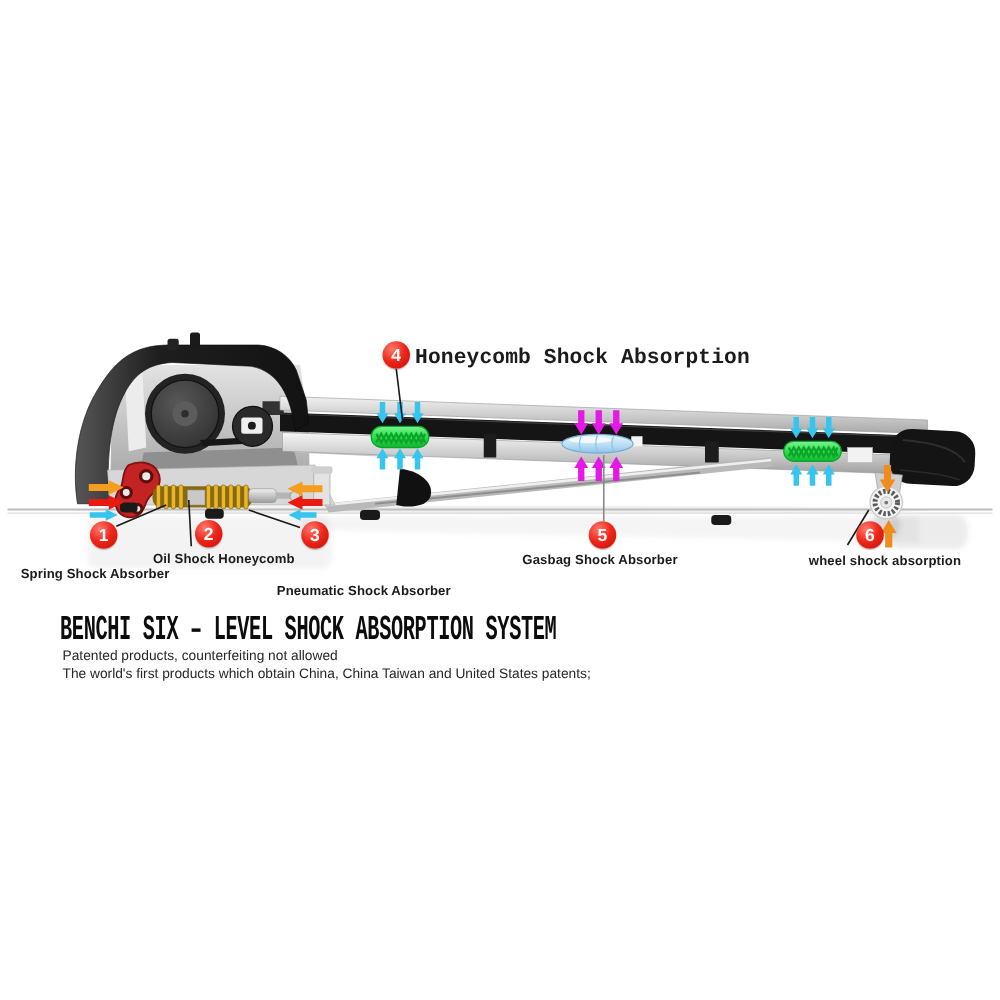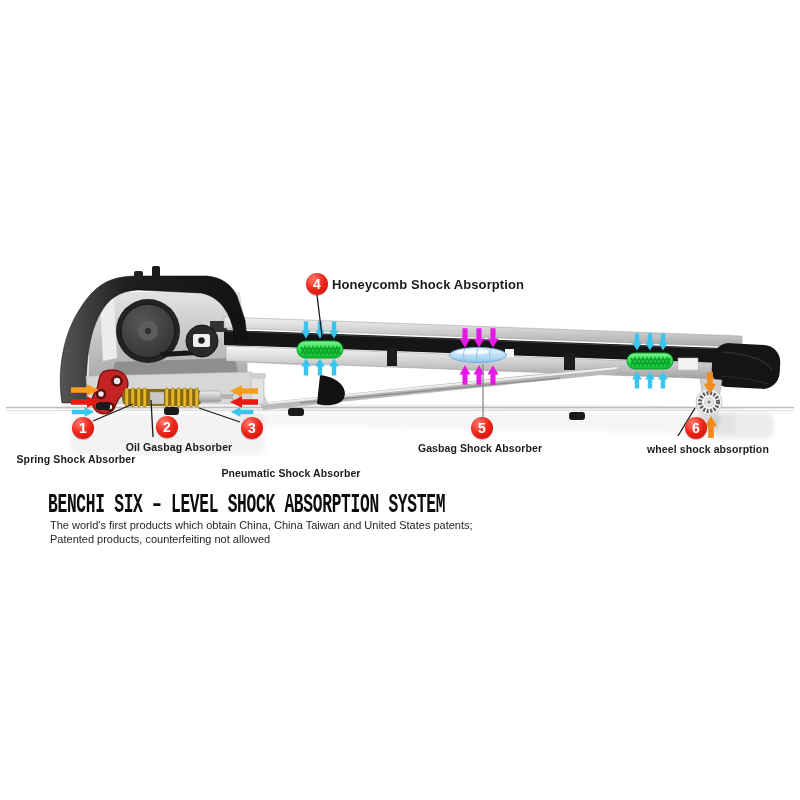--- a/index.html
+++ b/index.html
@@ -9,21 +9,21 @@
   .num-ball{
     position:absolute;width:22px;height:22px;border-radius:50%;
     background:radial-gradient(circle at 35% 28%, #ff7a6e 0%, #ee2519 48%, #c50e06 100%);
     color:#fff;font-weight:bold;font-size:14px;line-height:22px;text-align:center;
     box-shadow:0 1px 1px rgba(0,0,0,0.25);
   }
   .callout-label{
     position:absolute;font-size:10.5px;font-weight:bold;color:#1b1b1b;
     white-space:nowrap;transform:translateX(-50%);letter-spacing:0.1px;
   }
-  .callout-label.left-align{transform:none;font-size:13px;}
+  .callout-label.left-align{transform:none;font-size:17px;font-family:Liberation Mono, monospace;}
   .title{
     position:absolute;left:48px;top:489px;white-space:nowrap;
     font-family:"Liberation Mono",monospace;font-weight:bold;font-size:28px;
     color:#0c0c0c;transform:scaleX(0.58);transform-origin:left top;letter-spacing:-0.5px;
   }
   .subtitle{position:absolute;left:50px;top:519px;font-size:11px;line-height:13.5px;color:#262626;}
 </style>
 </head>
 <body>
 
@@ -247,25 +247,25 @@
 </svg>
 
 <div class="num-ball" style="left:72px;top:417px;">1</div>
 <div class="num-ball" style="left:156px;top:416px;">2</div>
 <div class="num-ball" style="left:241px;top:417px;">3</div>
 <div class="num-ball" style="left:306px;top:273px;">4</div>
 <div class="num-ball" style="left:471px;top:417px;">5</div>
 <div class="num-ball" style="left:685px;top:417px;">6</div>
 
 <div class="callout-label" style="left:76px;top:453px;">Spring Shock Absorber</div>
-<div class="callout-label" style="left:179px;top:441px;">Oil Gasbag Absorber</div>
+<div class="callout-label" style="left:179px;top:441px;">Oil Shock Honeycomb</div>
 <div class="callout-label" style="left:291px;top:467px;">Pneumatic Shock Absorber</div>
 <div class="callout-label left-align" style="left:332px;top:277px;">Honeycomb Shock Absorption</div>
 <div class="callout-label" style="left:480px;top:442px;">Gasbag Shock Absorber</div>
 <div class="callout-label" style="left:708px;top:443px;text-align:right;">wheel shock absorption</div>
 
 <div class="title">BENCHI SIX – LEVEL SHOCK ABSORPTION SYSTEM</div>
 <div class="subtitle">
+  <div>Patented products, counterfeiting not allowed</div>
   <div>The world's first products which obtain China, China Taiwan and United States patents;</div>
-  <div>Patented products, counterfeiting not allowed</div>
 </div>
 
 </div>
 
 </body></html>

